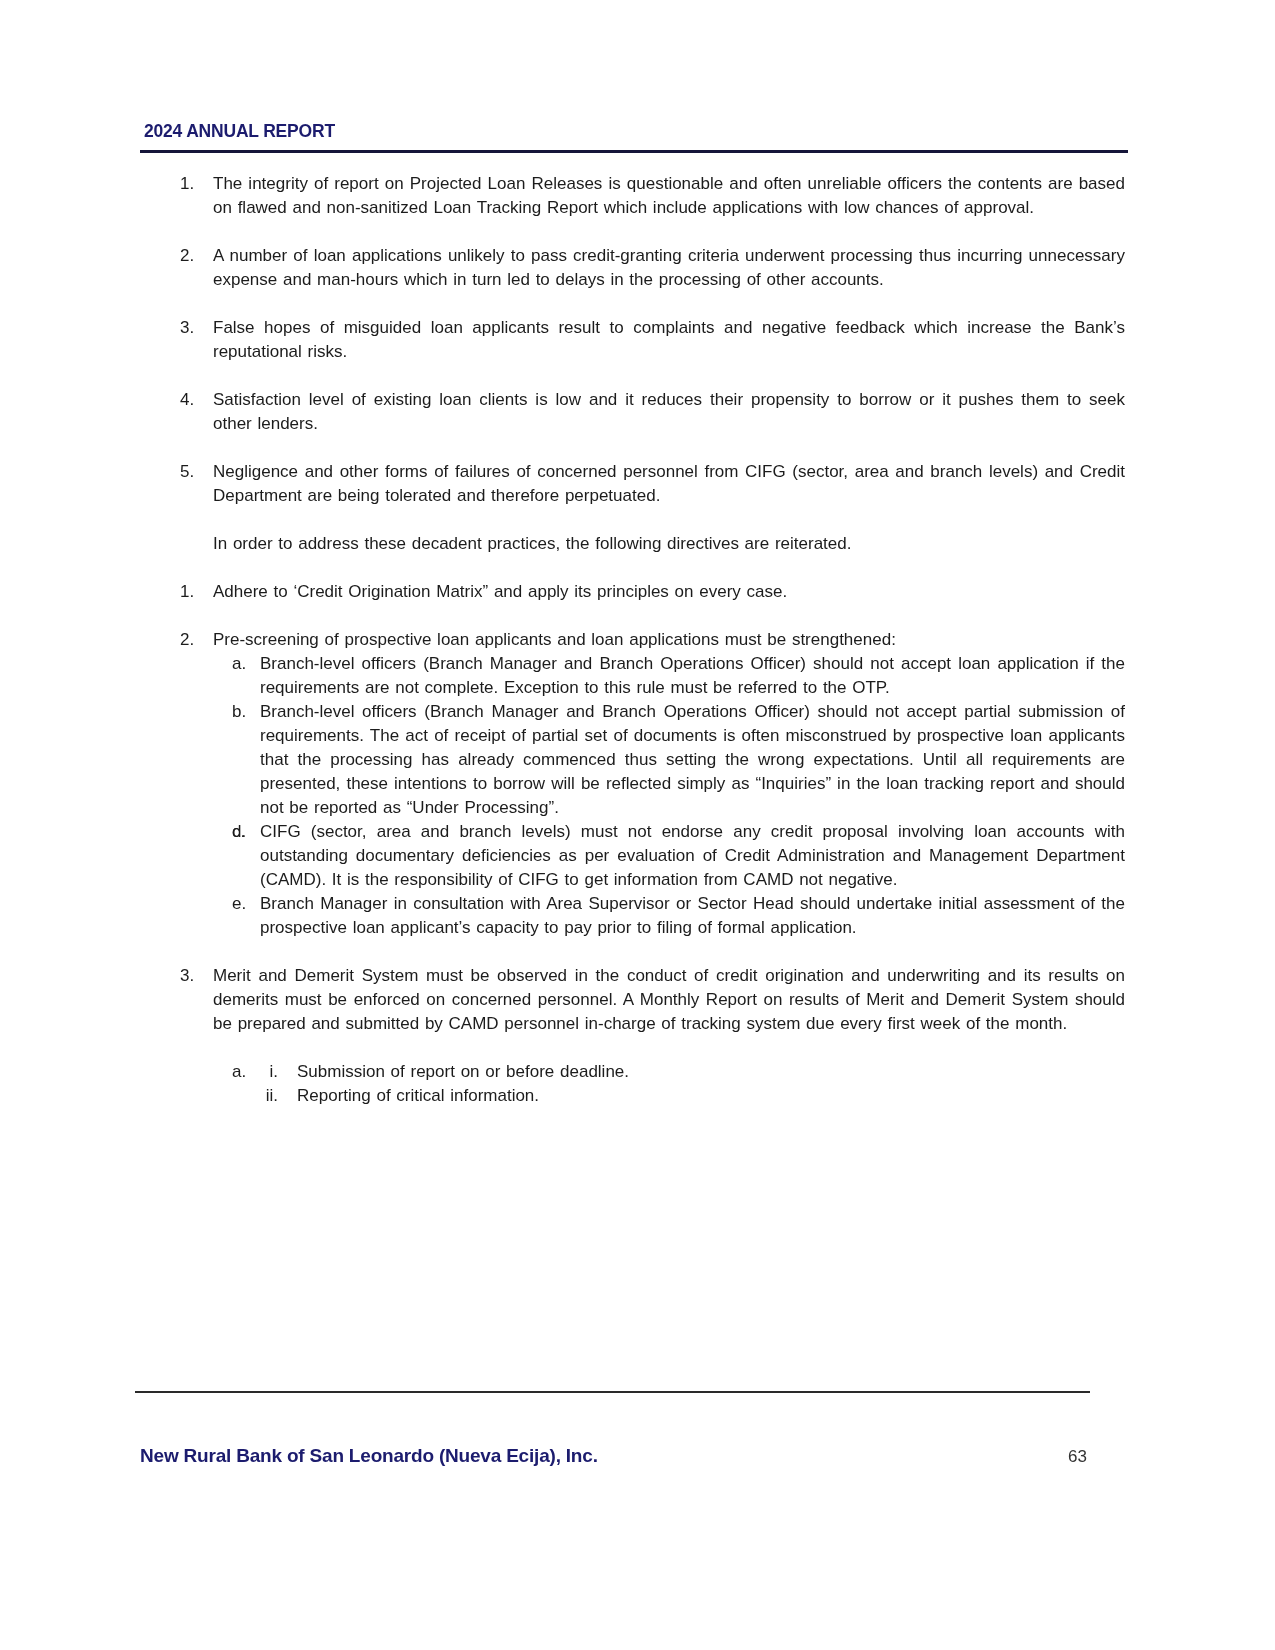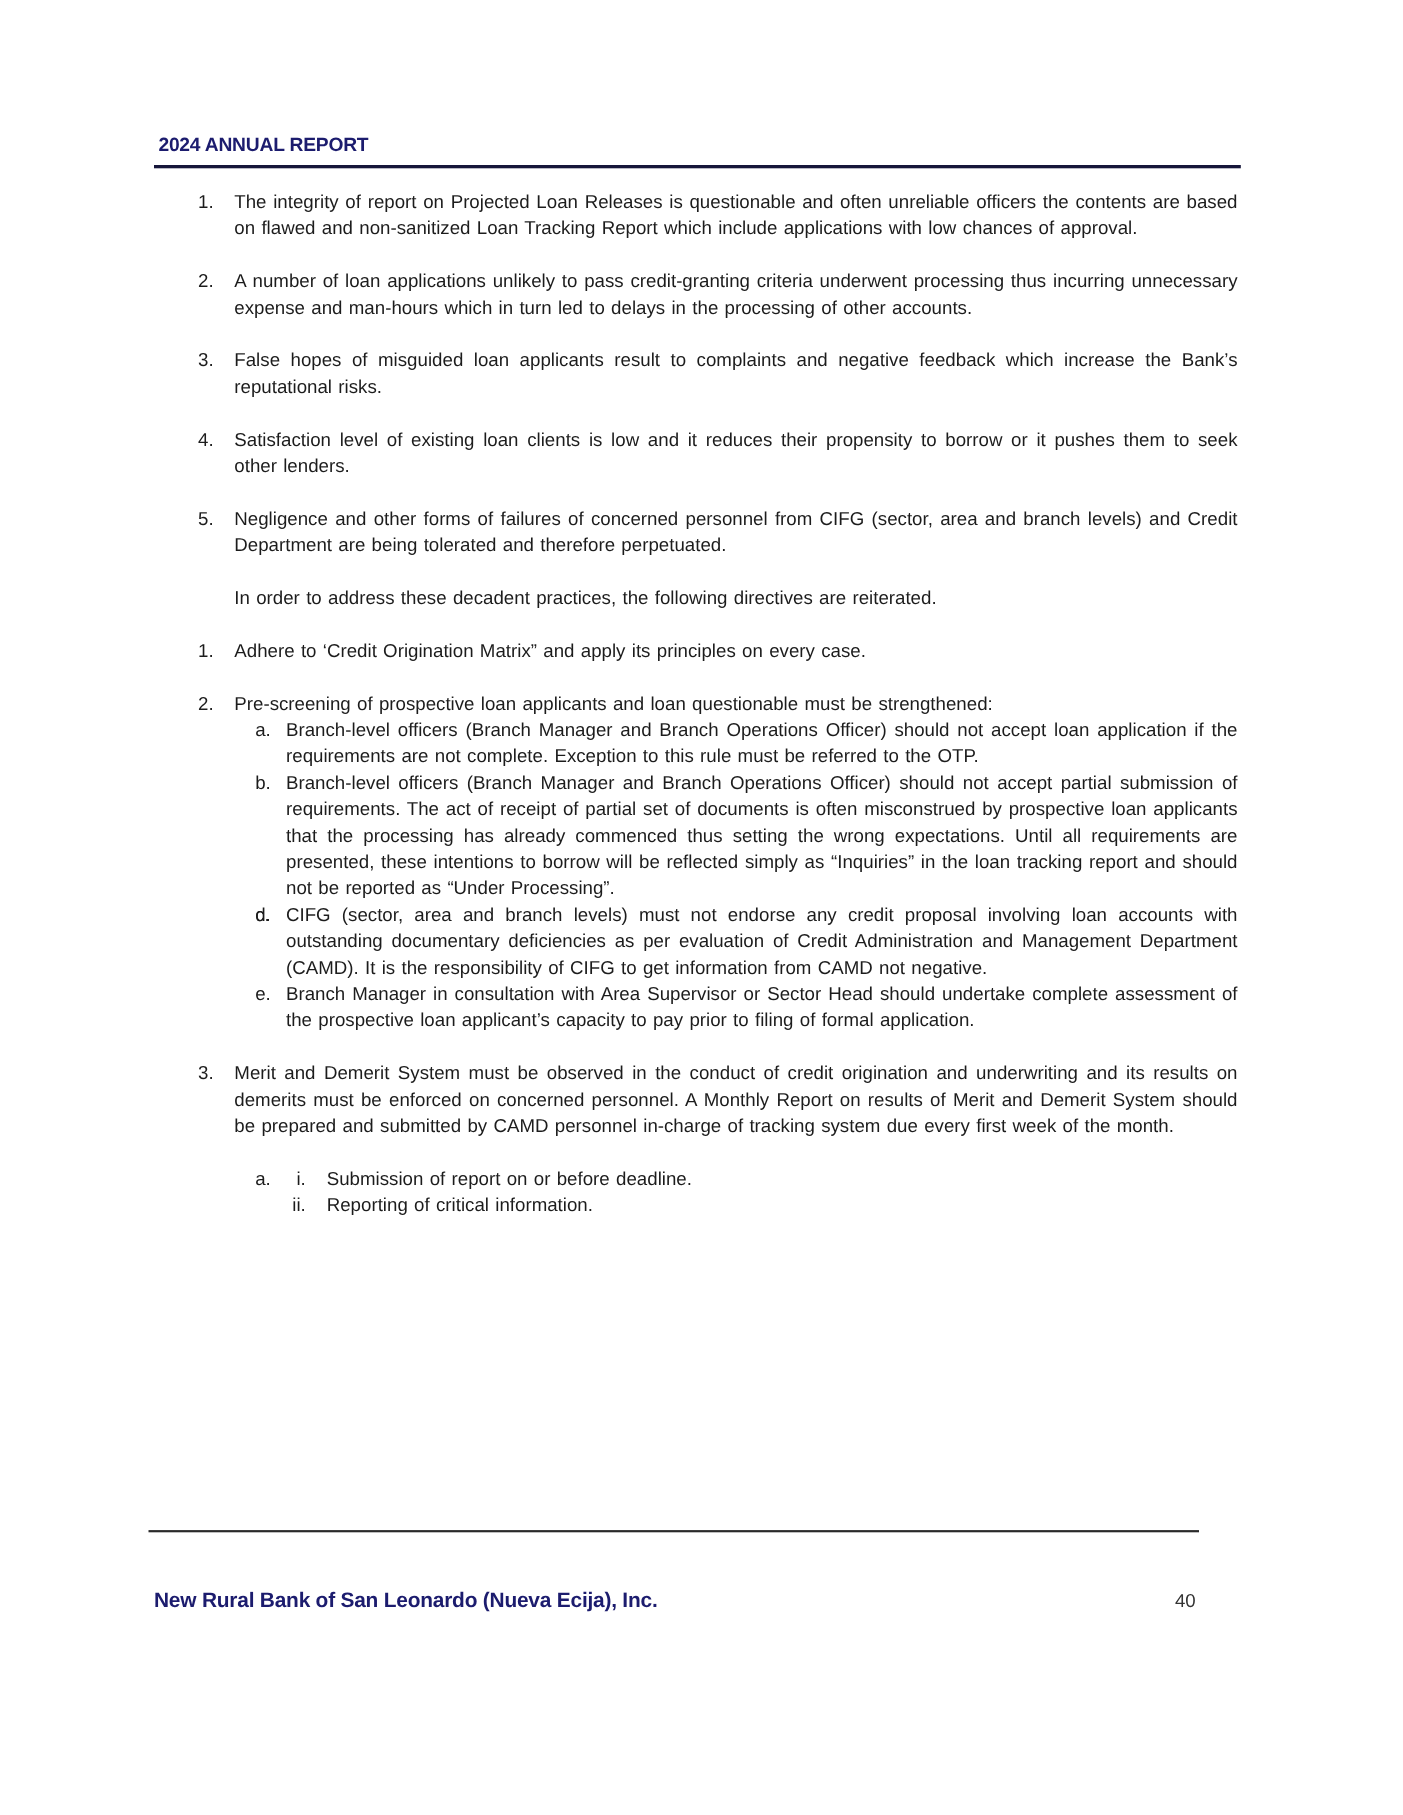--- a/index.html
+++ b/index.html
@@ -143,40 +143,40 @@
     <div class="para block">In order to address these decadent practices, the following directives are reiterated.</div>
 
     <div class="li1 block">
       <span class="num">1.</span>
       <div>Adhere to ‘Credit Origination Matrix” and apply its principles on every case.</div>
     </div>
 
     <div class="block">
       <div class="li1">
         <span class="num">2.</span>
-        <div>Pre-screening of prospective loan applicants and loan questionable must be strengthened:</div>
+        <div>Pre-screening of prospective loan applicants and loan applications must be strengthened:</div>
       </div>
       <div class="li2">
         <span class="letter">a.</span>
         <div>Branch-level officers (Branch Manager and Branch Operations Officer) should not accept loan application if the requirements are not complete. Exception to this rule must be referred to the OTP.</div>
       </div>
       <div class="li2">
         <span class="letter">b.</span>
         <div>Branch-level officers (Branch Manager and Branch Operations Officer) should not accept partial submission of requirements. The act of receipt of partial set of documents is often misconstrued by prospective loan applicants that the processing has already commenced thus setting the wrong expectations. Until all requirements are presented, these intentions to borrow will be reflected simply as “Inquiries” in the loan tracking report and should not be reported as “Under Processing”.</div>
       </div>
       <div class="li2">
         <span class="letter">c.</span>
       </div>
       <div class="li2">
         <span class="letter">d.</span>
         <div>CIFG (sector, area and branch levels) must not endorse any credit proposal involving loan accounts with outstanding documentary deficiencies as per evaluation of Credit Administration and Management Department (CAMD). It is the responsibility of CIFG to get information from CAMD not negative.</div>
       </div>
       <div class="li2">
         <span class="letter">e.</span>
-        <div>Branch Manager in consultation with Area Supervisor or Sector Head should undertake complete assessment of the prospective loan applicant’s capacity to pay prior to filing of formal application.</div>
+        <div>Branch Manager in consultation with Area Supervisor or Sector Head should undertake initial assessment of the prospective loan applicant’s capacity to pay prior to filing of formal application.</div>
       </div>
     </div>
 
     <div>
       <div class="li1 gap-after">
         <span class="num">3.</span>
         <div>Merit and Demerit System must be observed in the conduct of credit origination and underwriting and its results on demerits must be enforced on concerned personnel. A Monthly Report on results of Merit and Demerit System should be prepared and submitted by CAMD personnel in-charge of tracking system due every first week of the month.</div>
       </div>
       <div class="li2">
         <span class="letter">a.</span>
@@ -190,16 +190,16 @@
         <div>Reporting of critical information.</div>
       </div>
     </div>
 
   </div>
 
   <div class="footer-rule"></div>
 
   <div class="footer">
     <span class="footer-bank">New Rural Bank of San Leonardo (Nueva Ecija), Inc.</span>
-    <span class="footer-page">40</span>
+    <span class="footer-page">63</span>
   </div>
 
 </div>
 
 </body></html>

